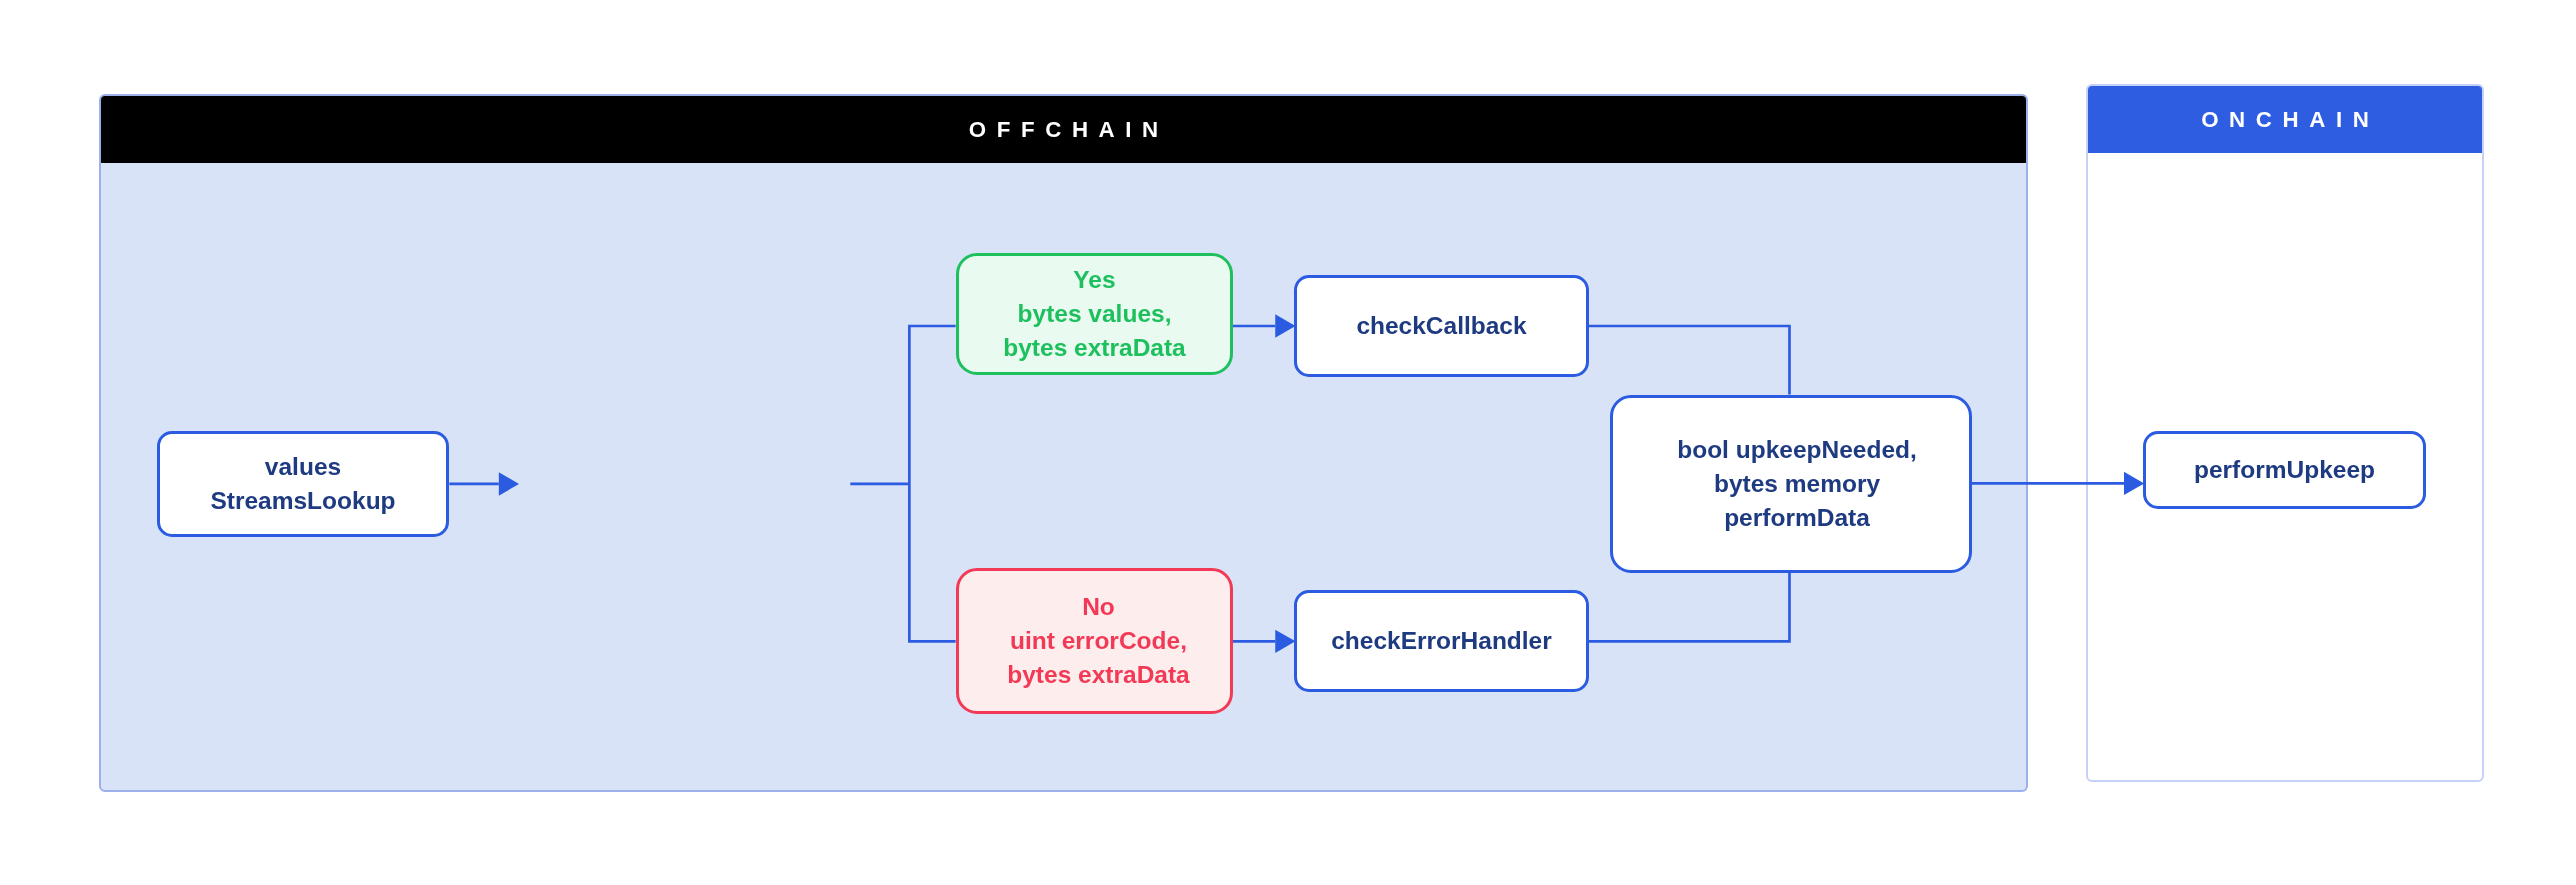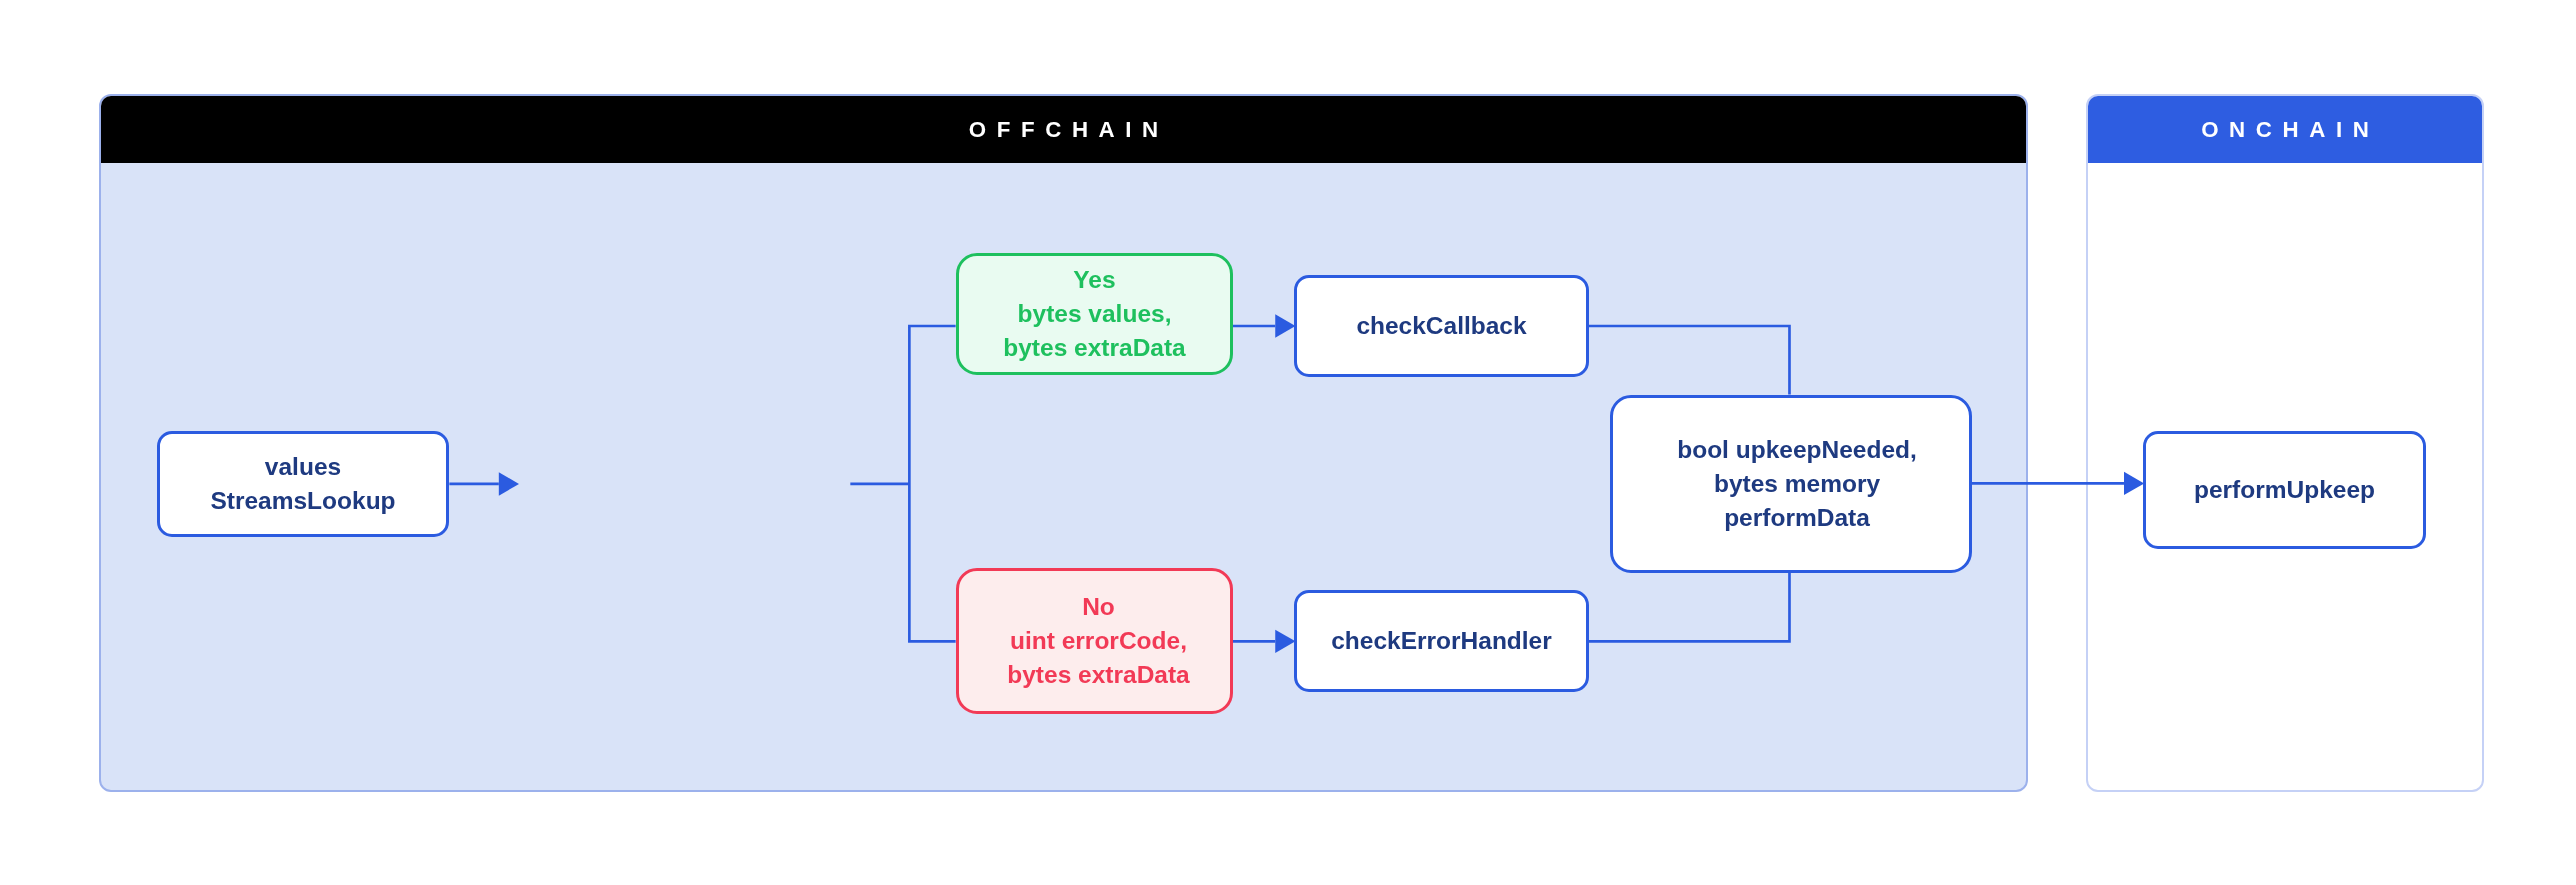--- a/index.html
+++ b/index.html
@@ -8,31 +8,31 @@
     width: 2576px; height: 886px;
     font-family: "Liberation Sans", "DejaVu Sans", sans-serif;
     position: relative;
     overflow: hidden;
   }
   .canvas { position: absolute; inset: 0; background: #ffffff; }
 
   
   .panel {
     position: absolute;
-    border-radius: 12px;
+    border-radius: 6px;
     overflow: hidden;
     text-align: right;
   }
   .panel.offchain {
     left: 99px; top: 94px; width: 1929px; height: 698px;
     background: #d9e3f8;
     border: 2.7px solid #9cb1ec;
   }
   .panel.onchain {
-    left: 2086px; top: 94px; width: 398px; height: 698px;
+    left: 2086px; top: 84px; width: 398px; height: 698px;
     background: #ffffff;
     border: 2.1px solid #c5d1f6;
   }
   .panel-header {
     height: 67px;
     display: flex; align-items: center; justify-content: center;
   }
   .panel.offchain .panel-header { background: #000000; }
   .panel.onchain  .panel-header { background: #2e5de1; }
   .panel-title {
@@ -87,21 +87,21 @@
     border-radius: 21px;
   }
 
   #node-revert            { left: 157px;  top: 431px;  width: 292px; height: 106px; }
   #node-decision          { left: 518px;  top: 428px;  width: 332px; height: 112px; }
   #node-yes               { left: 956px; top: 253px;  width: 277px; height: 122px; }
   #node-no                { left: 956px; top: 568px; width: 277px; height: 146px; padding-left: 8px; }
   #node-check-callback    { left: 1294px; top: 275px;  width: 295px; height: 102px; }
   #node-check-errorhandler{ left: 1294px; top: 590px; width: 295px; height: 102px; }
   #node-upkeep-result     { left: 1610px; top: 395px;  width: 362px; height: 178px; padding-left: 12px; }
-  #node-perform-upkeep    { left: 2143px; top: 431px;  width: 283px; height: 118px; }
+  #node-perform-upkeep    { left: 2143px; top: 431px;  width: 283px; height: 78px; }
 </style>
 </head>
 <body>
 
 <div class="canvas">
 
   <section class="panel offchain">
     <header class="panel-header">
       <span class="panel-title">OFFCHAIN</span>
     </header>

